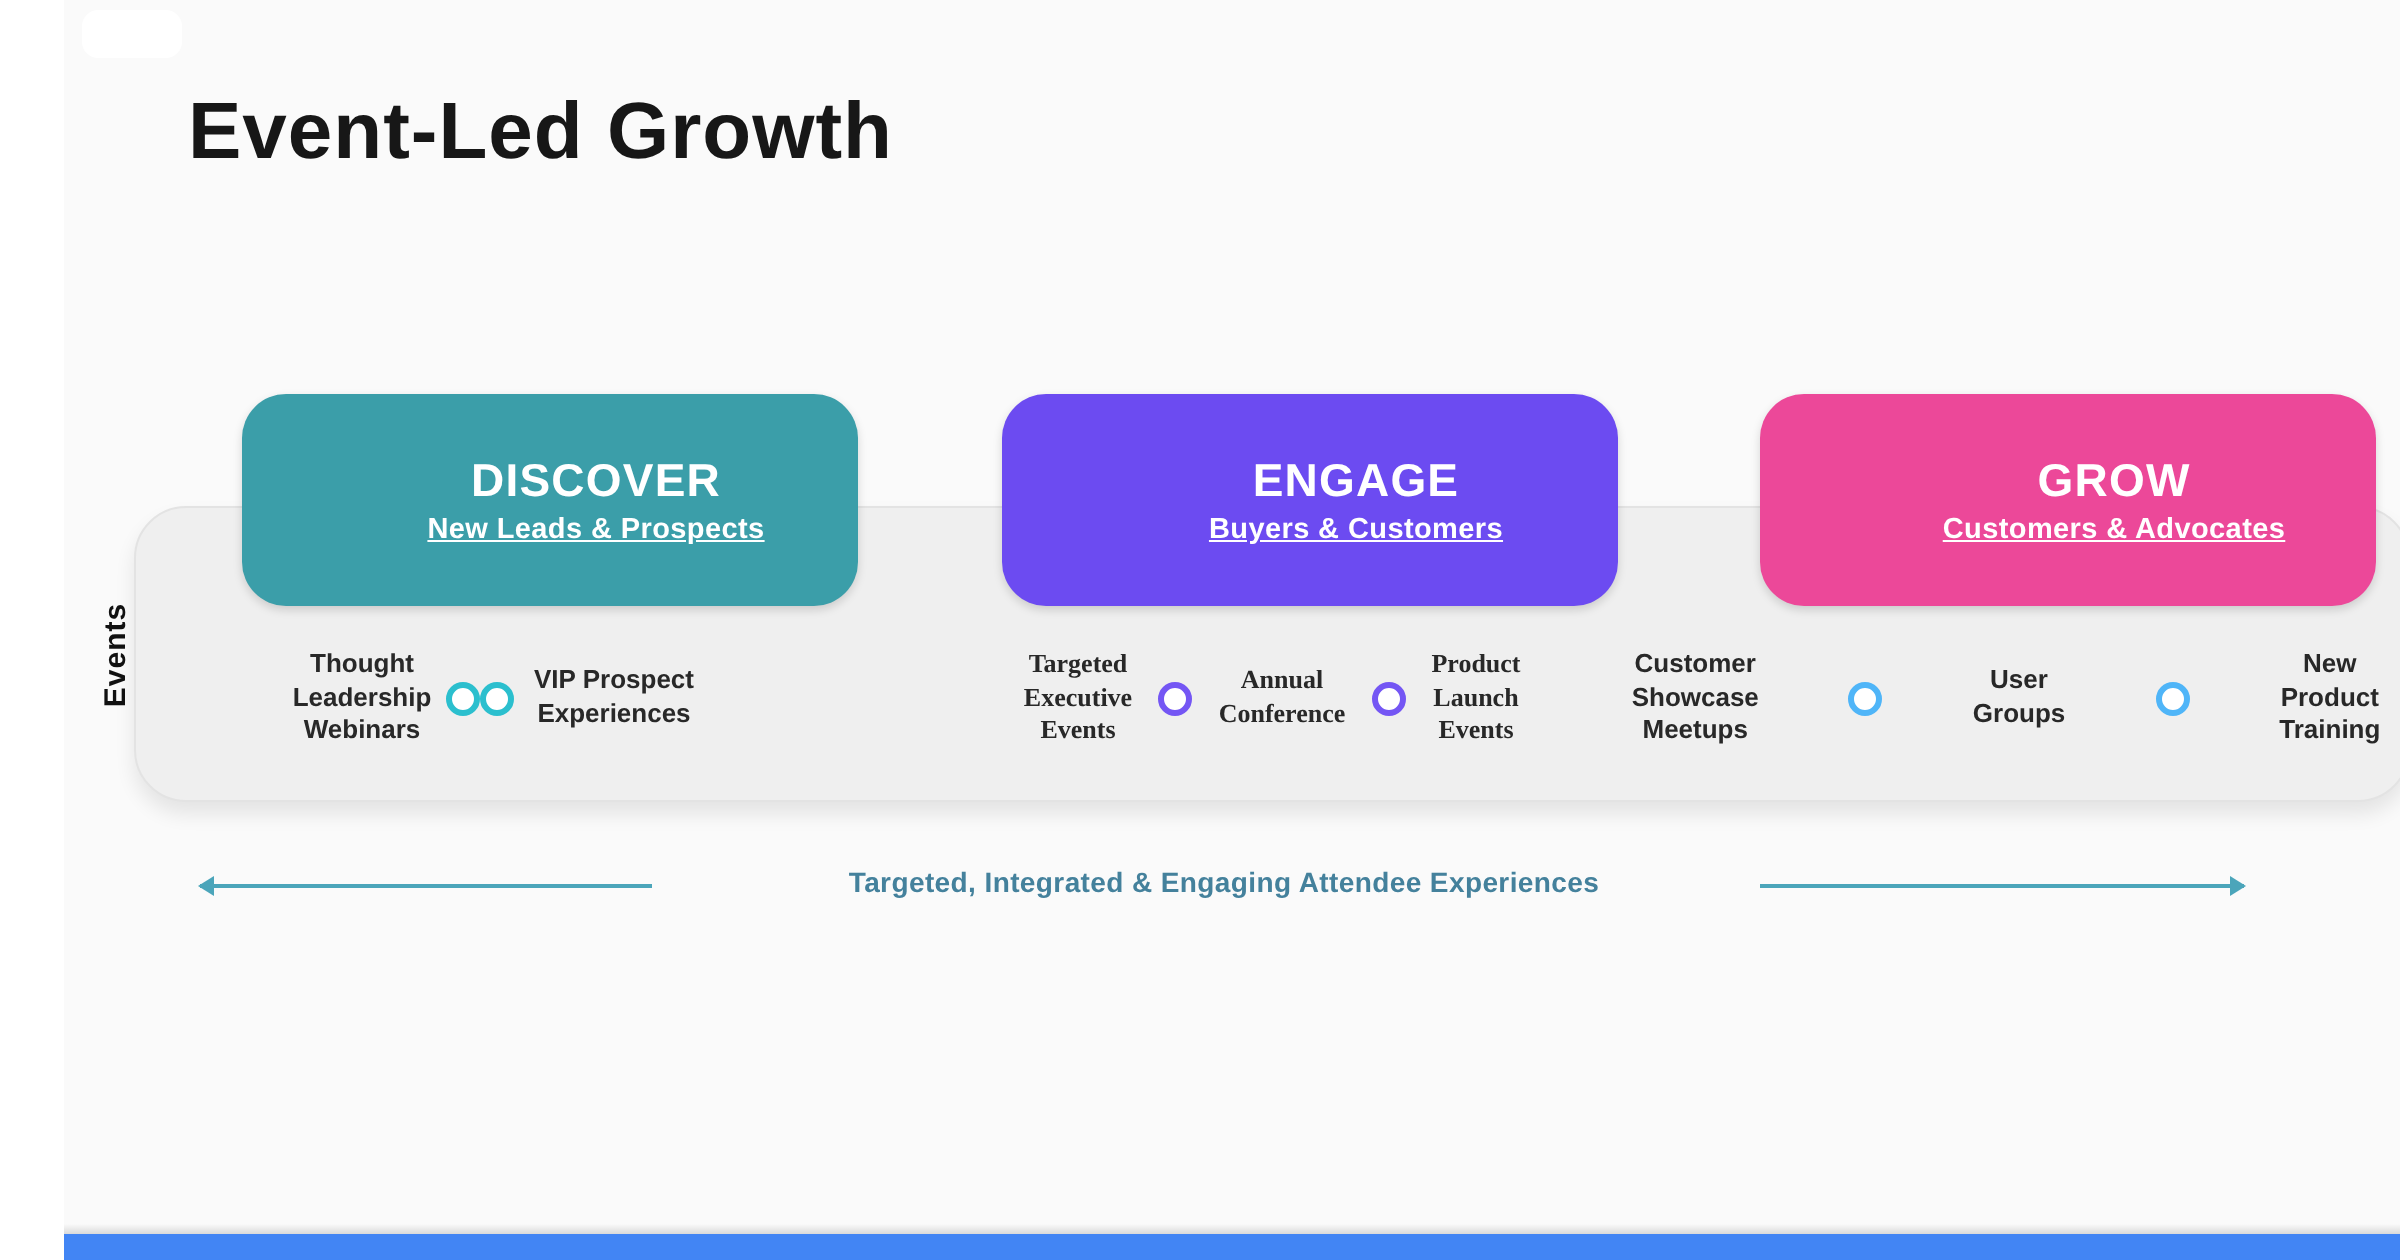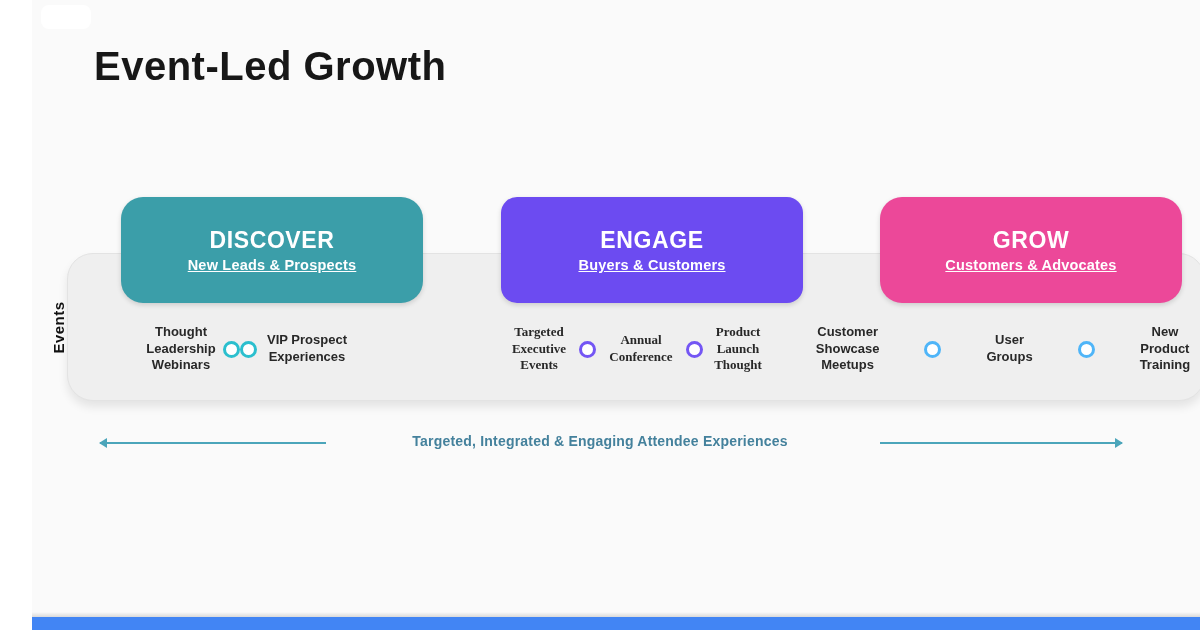--- a/index.html
+++ b/index.html
@@ -15,26 +15,26 @@
   
   .band{
     position:absolute;left:35px;top:253px;width:1138px;height:148px;
     background:#EFEFEF;border:1px solid #E3E3E3;border-radius:26px;
     box-shadow:0 6px 10px rgba(0,0,0,.09);box-sizing:border-box;
   }
   .events-axis{position:absolute;left:0;top:253px;width:52px;height:148px;display:flex;align-items:center;justify-content:center;}
   .events-label{transform:rotate(-90deg);font-size:15px;font-weight:700;color:#111;letter-spacing:.5px;white-space:nowrap;}
   
   .stage-box{
-    position:absolute;top:197px;width:302px;height:106px;border-radius:22px;
+    position:absolute;top:197px;width:262px;height:106px;border-radius:22px;
     display:flex;flex-direction:column;align-items:center;justify-content:center;
-    color:#fff;text-align:center;box-shadow:0 2px 5px rgba(0,0,0,.15);
+    color:#fff;text-align:center;box-shadow:0 2px 5px rgba(0,0,0,.15);padding-left:46px;
   }
   .box-discover{left:89px;background:#3B9EA9;}
-  .box-engage{left:469px;background:#6C4BF1;border-radius:16px;}
+  .box-engage{left:469px;background:#6C4BF1;}
   .box-grow{left:848px;background:#ec4899;}
   .stage-title{font-size:23px;font-weight:700;letter-spacing:.6px;}
   .stage-subtitle{font-size:14.5px;font-weight:600;margin-top:3px;letter-spacing:.2px;text-decoration:underline;}
   
   .stage-items{position:absolute;top:298px;height:102px;display:flex;align-items:center;justify-content:center;}
   .group-1{left:48px;width:336px;}
   .group-2{left:424px;width:360px;font-family:Liberation Serif, serif;}
   .group-3{left:798px;width:346px;gap:45px;}
   .item{font-size:13px;font-weight:600;color:#282828;text-align:center;line-height:1.3;}
   .w60{width:60px}.w62{width:62px}.w70{width:70px}.w80{width:80px}
@@ -49,21 +49,21 @@
   .arrow-right{left:848px;width:242px;}
   .arrow-left::before{
     content:"";position:absolute;left:-1px;top:-4px;
     border-top:5px solid transparent;border-bottom:5px solid transparent;border-right:8px solid #4BA5BA;
   }
   .arrow-right::after{
     content:"";position:absolute;right:-1px;top:-4px;
     border-top:5px solid transparent;border-bottom:5px solid transparent;border-left:8px solid #4BA5BA;
   }
   .footer-text{
-    position:absolute;left:328px;width:480px;top:433px;text-align:center;
+    position:absolute;left:340px;width:480px;top:433px;text-align:center;
     font-size:14px;font-weight:600;color:#44819C;letter-spacing:.2px;
   }
   
   .bottom-shadow{position:absolute;left:0;right:0;bottom:13px;height:5px;
     background:linear-gradient(rgba(0,0,0,0),rgba(0,0,0,.13));}
   .bottom-bar{position:absolute;left:0;right:0;bottom:0;height:13px;background:#4285F4;}
 </style>
 </head>
 <body>
 
@@ -99,21 +99,21 @@
     <span class="ring ring-teal"></span>
     <span class="ring ring-teal"></span>
     <div class="item w100">VIP Prospect Experiences</div>
   </div>
 
   <div class="stage-items group-2">
     <div class="item w80">Targeted Executive Events</div>
     <span class="ring ring-purple"></span>
     <div class="item w90">Annual Conference</div>
     <span class="ring ring-purple"></span>
-    <div class="item w70">Product Launch Thought</div>
+    <div class="item w70">Product Launch Events</div>
   </div>
 
   <div class="stage-items group-3">
     <div class="item w88">Customer Showcase Meetups</div>
     <span class="ring ring-blue"></span>
     <div class="item w60">User Groups</div>
     <span class="ring ring-blue"></span>
     <div class="item w70">New Product Training</div>
   </div>
 

